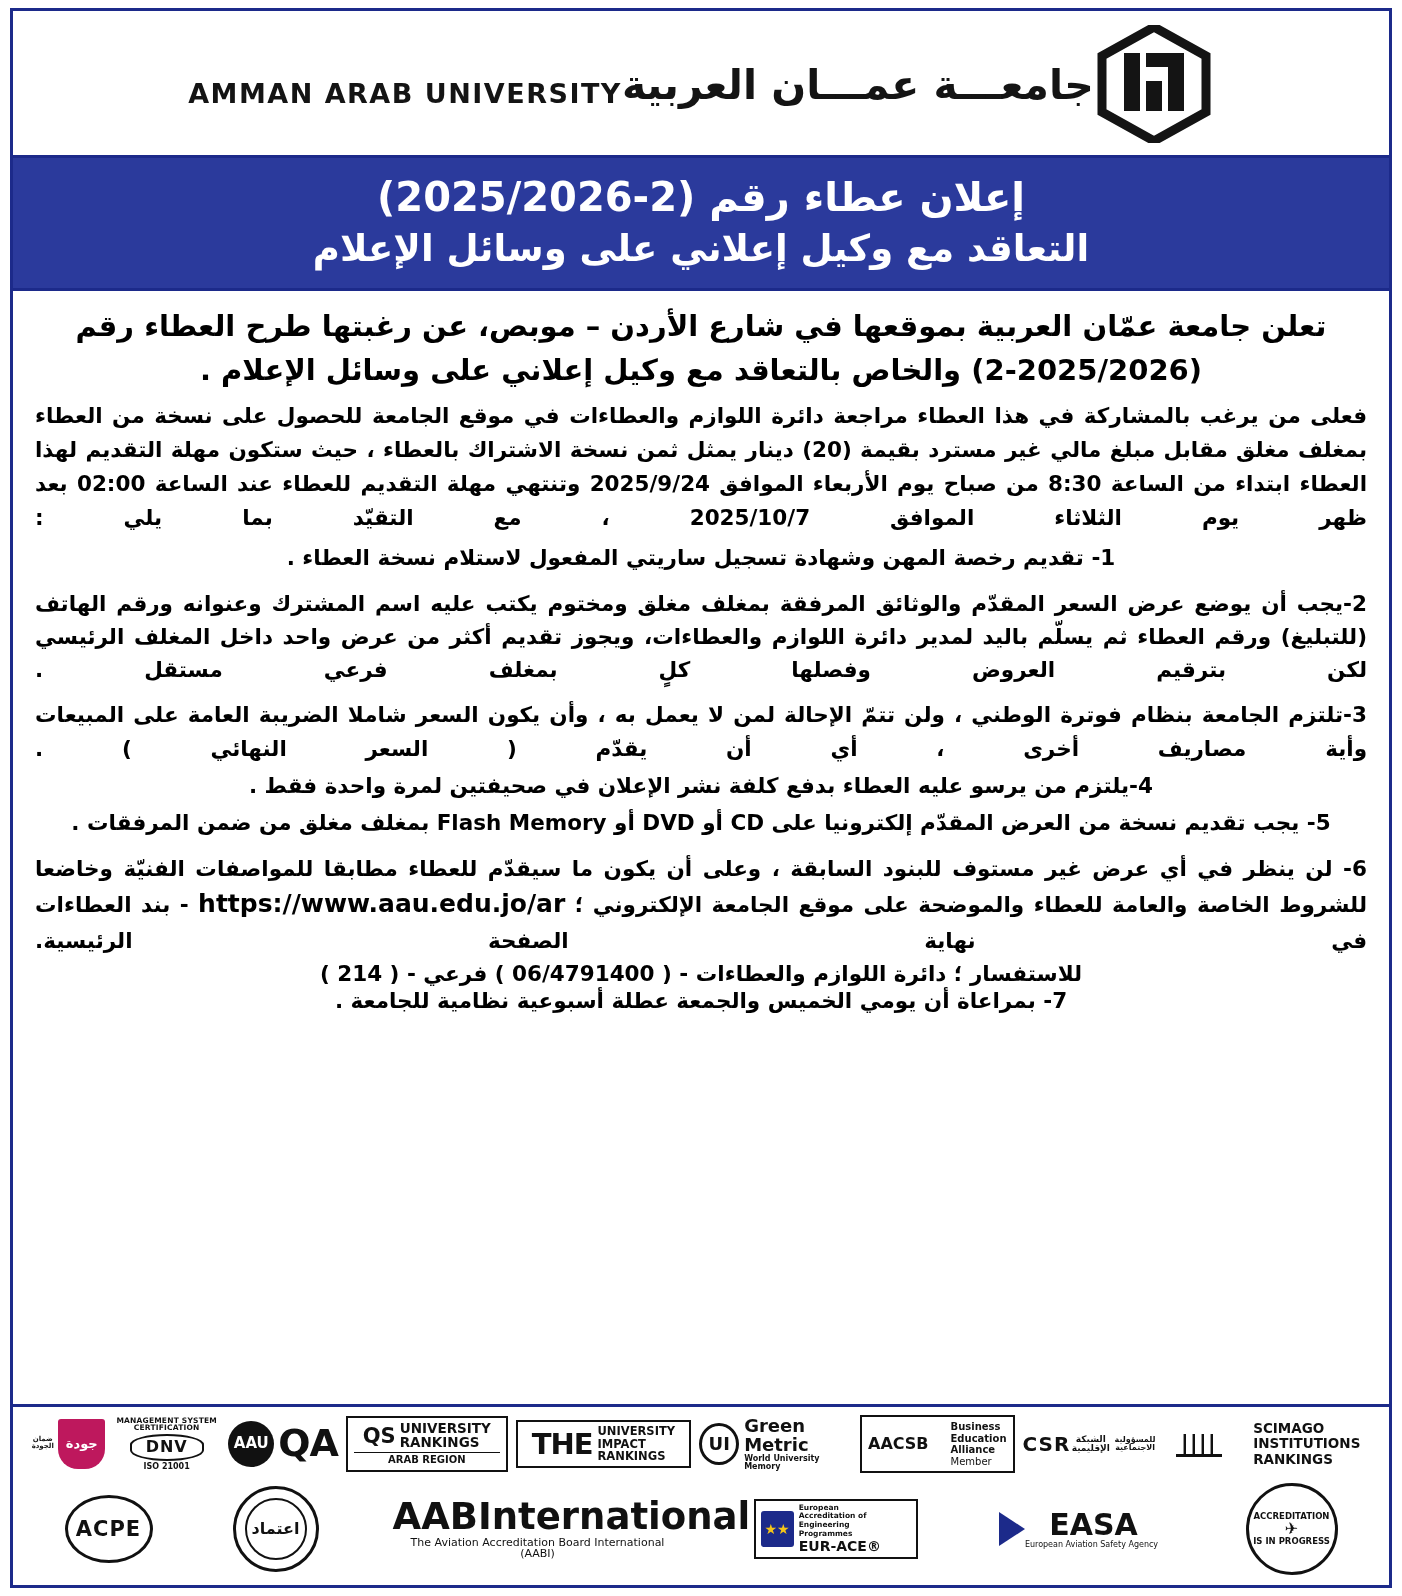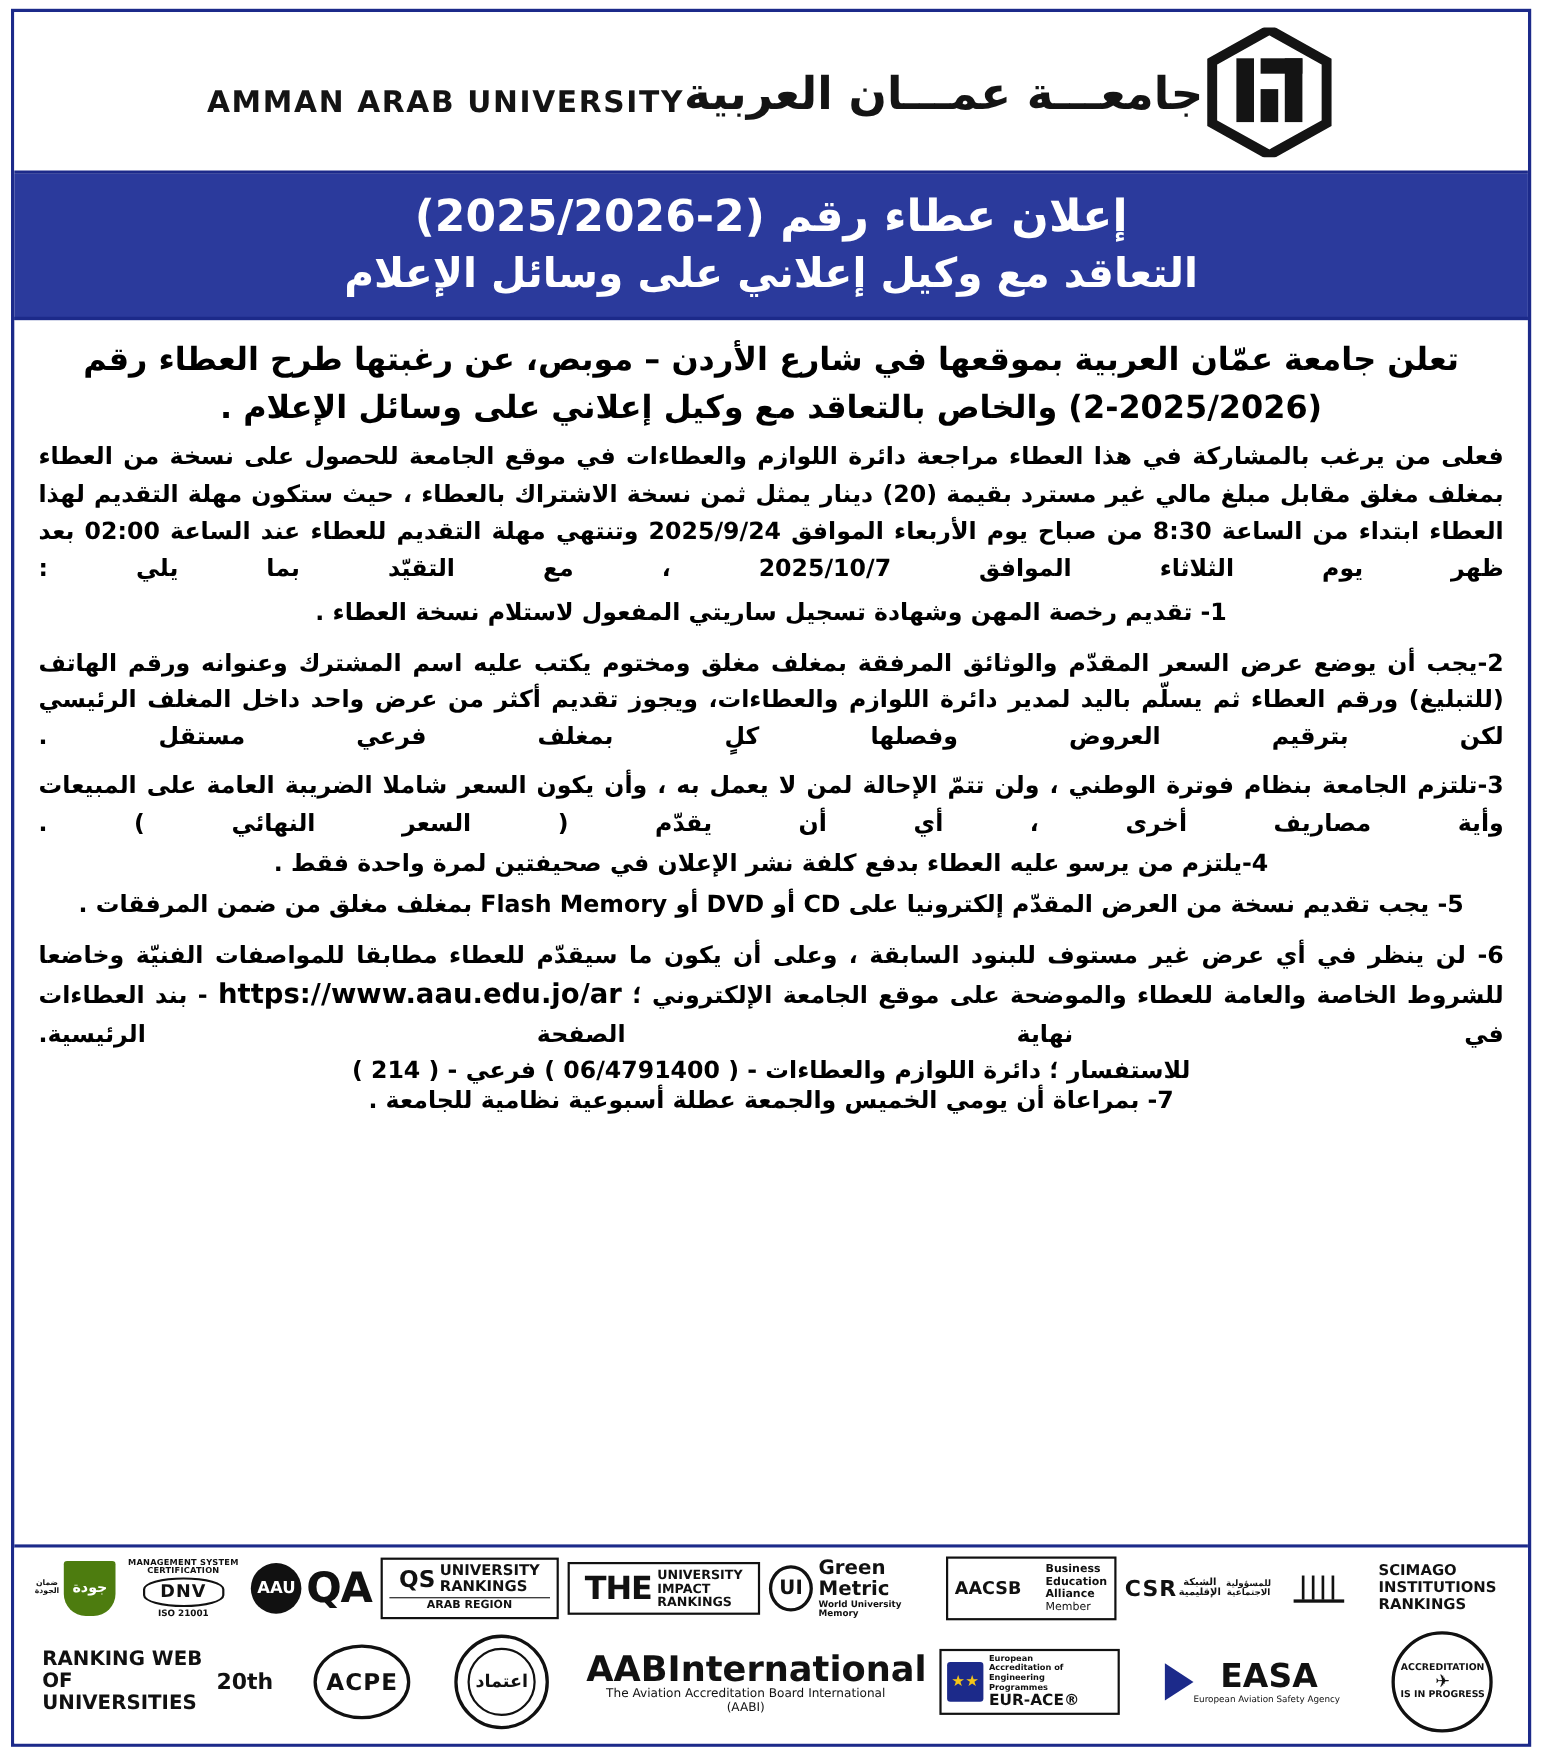--- a/index.html
+++ b/index.html
@@ -169,21 +169,21 @@
     align-items: center;
     justify-content: center;
     color: #111111;
     font-weight: bold;
     text-align: center;
     line-height: 1.05;
   }
 
   .b-quality { flex-direction: row; width: 78px; }
   .b-quality .shield {
-    width: 66px; height: 50px; background: #4d7c0f; color: #fff;
+    width: 66px; height: 50px; background: #be185d; color: #fff;
     display:flex; align-items:center; justify-content:center;
     font-size: 13px; border-radius: 3px 3px 20px 20px;
   }
   .b-quality .cap { font-size: 7px; margin-bottom: 2px; }
 
   .b-dnv { flex-direction: column; width: 118px; border: 0; }
   .b-dnv .top { font-size: 7.5px; letter-spacing: .2px; }
   .b-dnv .mid {
     border: 2px solid #111; border-radius: 50%/40%;
     padding: 3px 14px; font-size: 16px; margin: 2px 0; letter-spacing: 1px;
@@ -246,21 +246,21 @@
   .b-seal .ring {
     width: 80px; height: 80px; border-radius: 50%; border: 3px solid #111;
     display:flex; align-items:center; justify-content:center;
   }
   .b-seal .ring2 {
     width: 58px; height: 58px; border-radius: 50%; border: 2px solid #111;
     display:flex; align-items:center; justify-content:center; font-size: 16px; direction: rtl;
   }
 
   .b-aabi { width: 290px; flex-direction: column; align-items: flex-start; }
-  .b-aabi .t1 { font-size: 32px; }
+  .b-aabi .t1 { font-size: 37px; }
   .b-aabi .t2 { font-size: 11px; font-weight: normal; }
 
   .b-eurace { width: 150px; border: 2px solid #111; padding: 3px 5px; }
   .b-eurace .stars {
     width: 36px; height: 36px; background: #1c2a8a; color: #f5c518;
     display:flex; align-items:center; justify-content:center; font-size: 14px; border-radius: 3px;
   }
   .b-eurace .t { font-size: 7.5px; text-align: left; margin-left: 5px; line-height: 1.15; }
   .b-eurace .t b { font-size: 14px; }
 
@@ -402,27 +402,20 @@
           <span>
             <span style="display:block">SCIMAGO</span>
             <span style="display:block">INSTITUTIONS</span>
             <span style="display:block">RANKINGS</span>
           </span>
         </div>
       </div>
 
       <div class="accred-row row2">
 
-        <div class="badge b-rwu">
-          <span class="t">
-            <span style="display:block">RANKING WEB</span>
-            <span style="display:block">OF UNIVERSITIES</span>
-          </span>
-          <span class="n">20th</span>
-        </div>
 
         <div class="badge b-acpe">
           <div class="oval">ACPE</div>
         </div>
 
         <div class="badge b-seal">
           <div class="ring">
             <div class="ring2">اعتماد</div>
           </div>
         </div>

